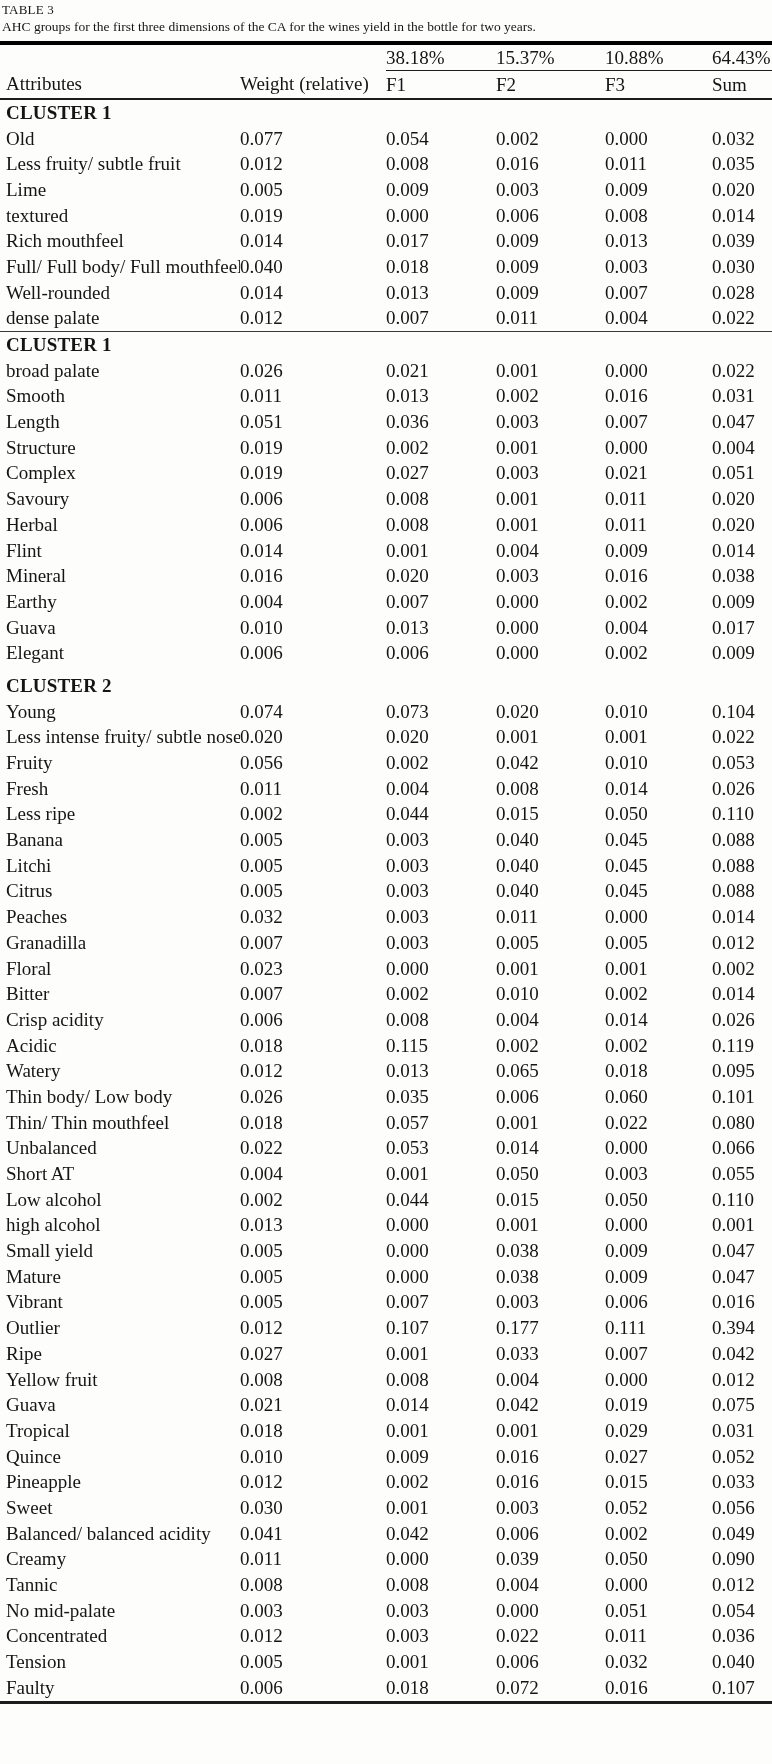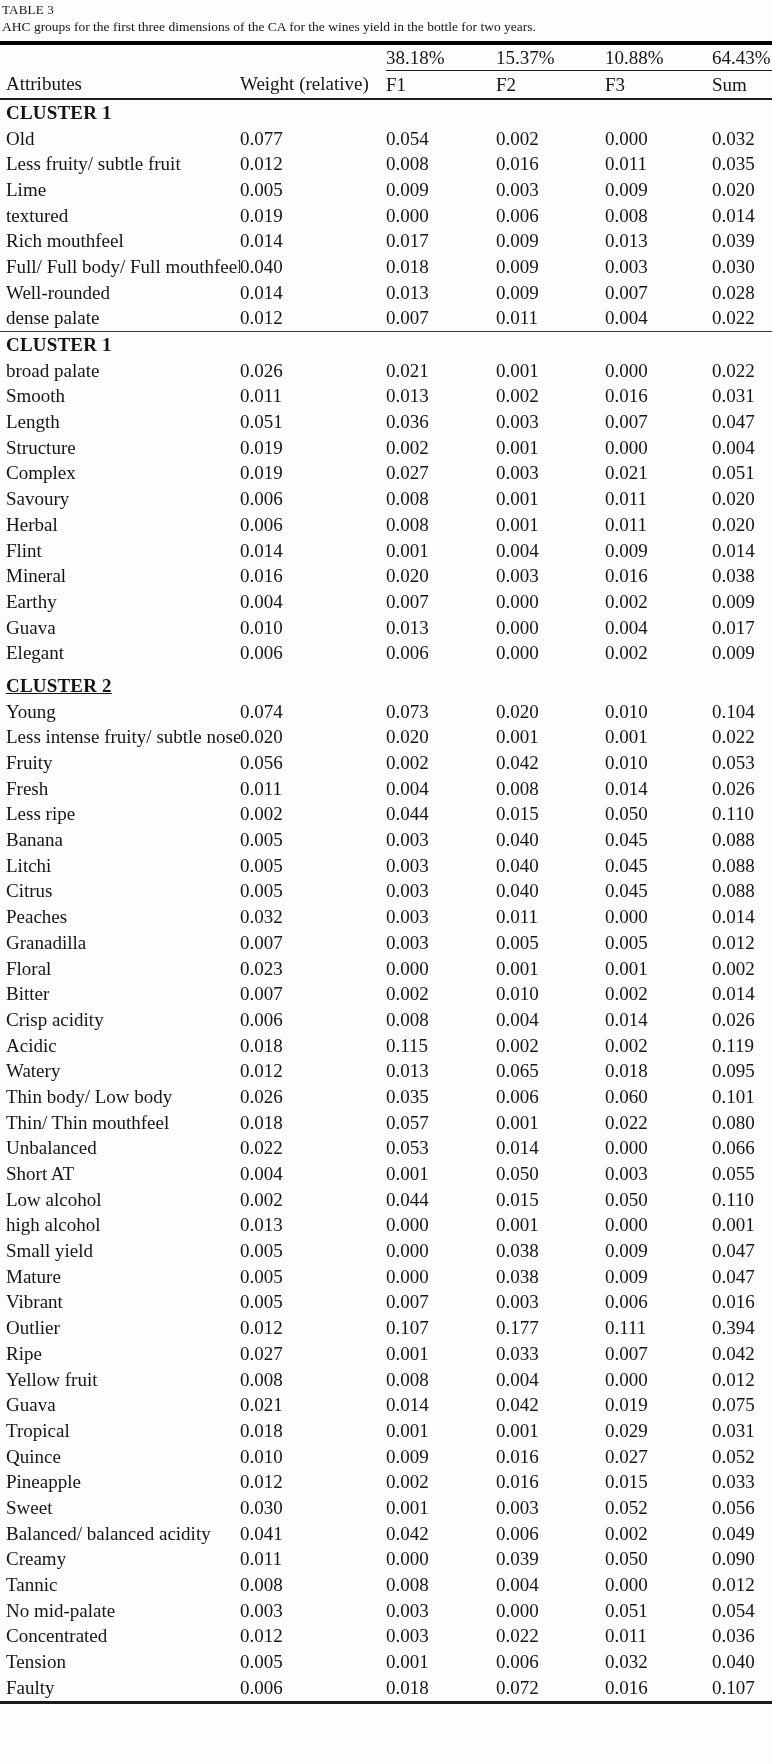--- a/index.html
+++ b/index.html
@@ -65,21 +65,20 @@
   }
   tr.cluster-row td {
     font-weight: bold;
     letter-spacing: 0.2px;
   }
   tr.divider td {
     border-top: 1px solid #3a3a3a;
   }
   tr.gapped td {
     padding-top: 7px;
-    text-decoration: underline;
   }
 </style>
 </head>
 <body>
 
 <div class="page">
   <div class="table-label">TABLE 3</div>
   <div class="table-caption">AHC groups for the first three dimensions of the CA for the wines yield in the bottle for two years.</div>
 
   <table class="ahc">

